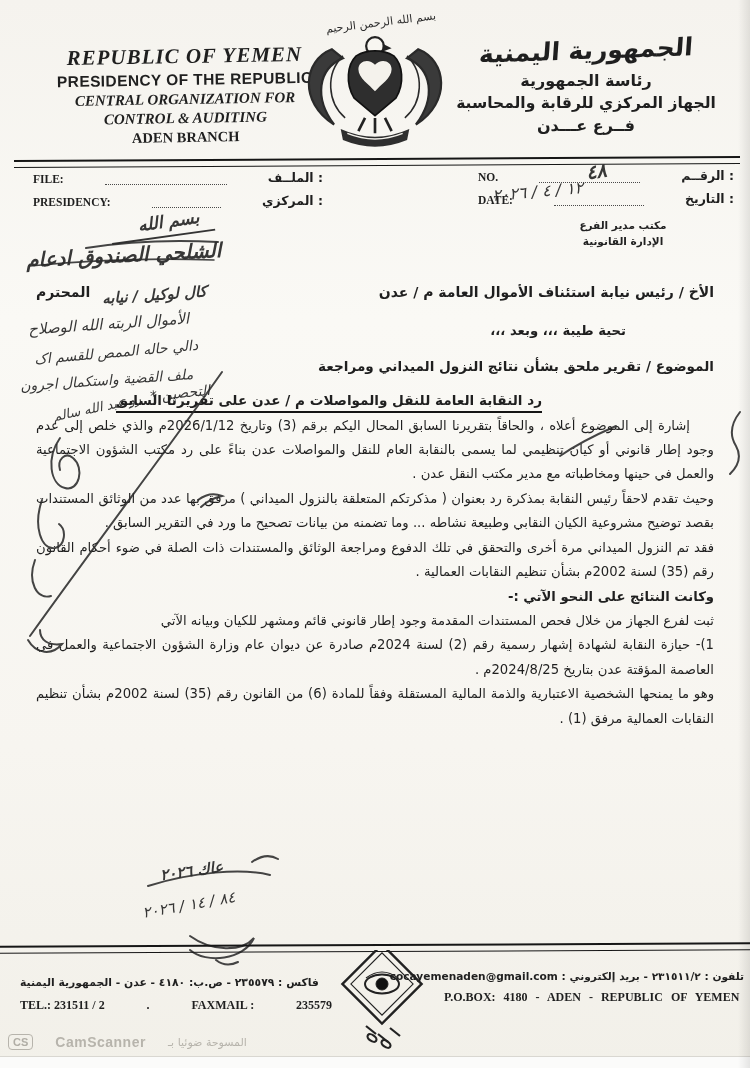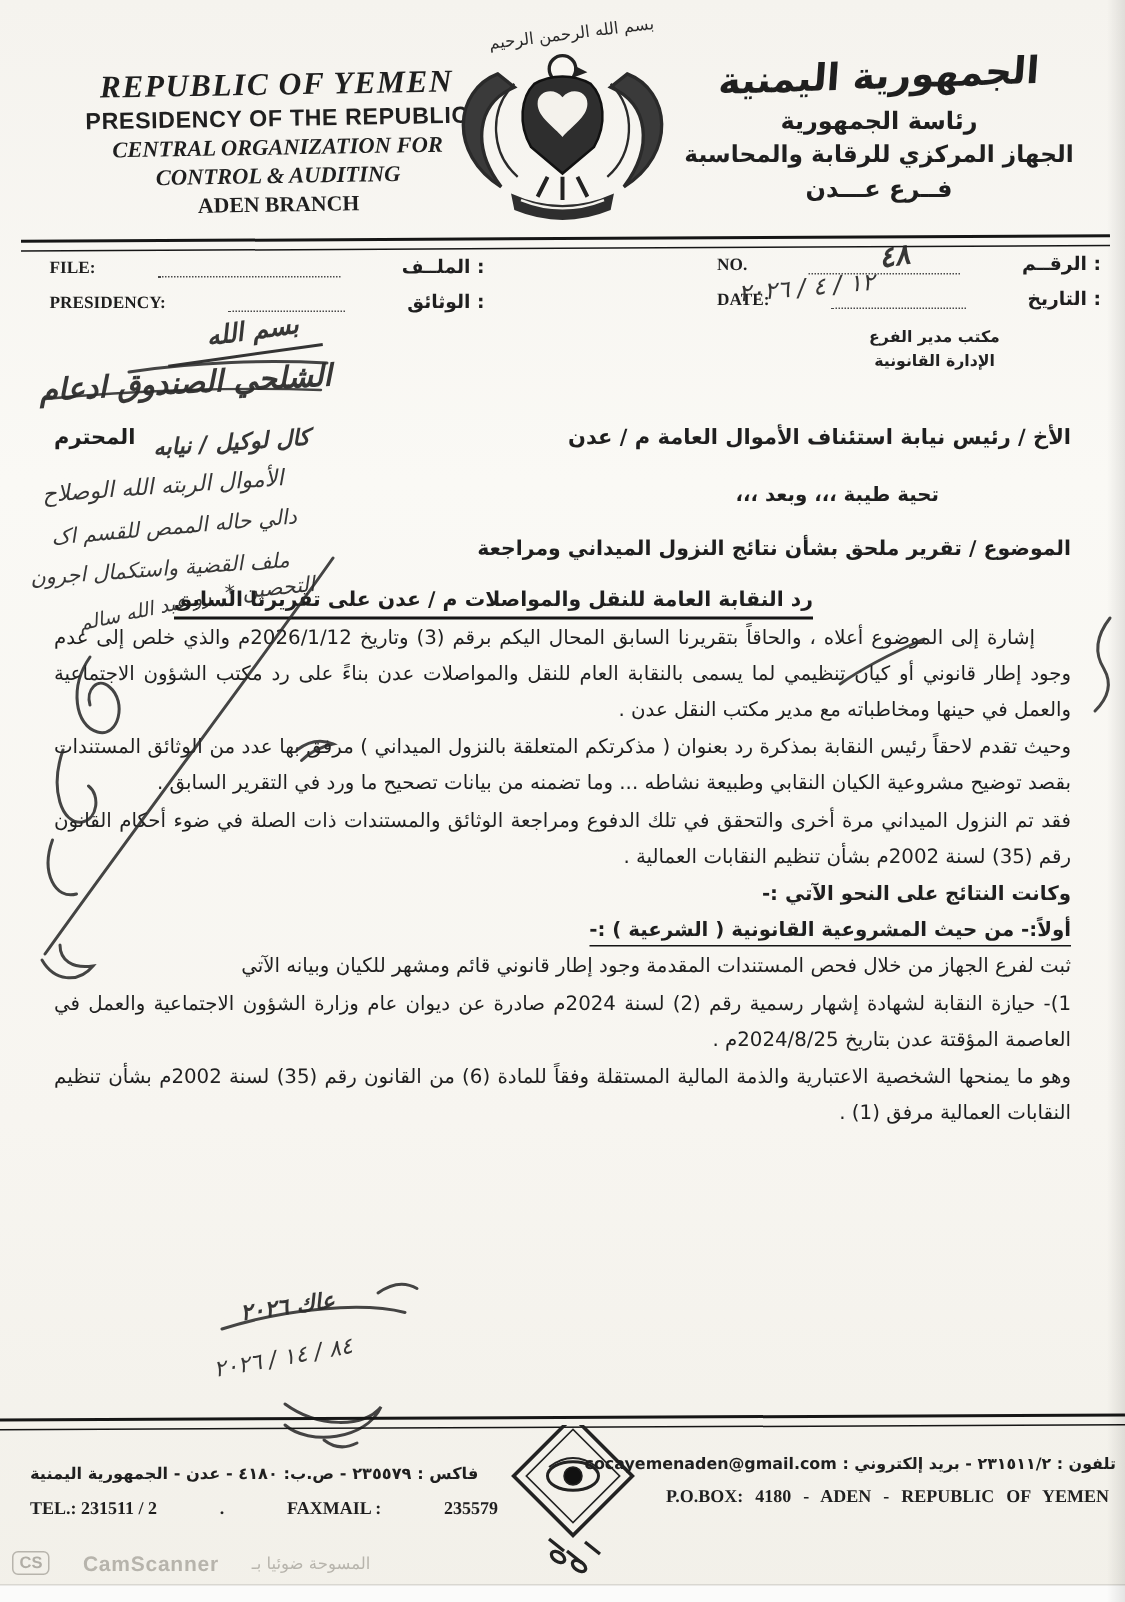--- a/index.html
+++ b/index.html
@@ -128,21 +128,21 @@
 
   <div class="abs refcol ref-left">
     <div class="refrow">
       <span class="en">FILE:</span>
       <span class="dots"></span>
       <span class="ar">: الملــف</span>
     </div>
     <div class="refrow">
       <span class="en">PRESIDENCY:</span>
       <span class="dots"></span>
-      <span class="ar">: الوثائق</span>
+      <span class="ar">: المركزي</span>
     </div>
   </div>
 
   <div class="abs refcol ref-right">
     <div class="refrow">
       <span class="en">NO.</span>
       <span class="dots"></span>
       <span class="ar">: الرقــم</span>
     </div>
     <div class="refrow">
@@ -178,23 +178,20 @@
     </div>
     <div class="greeting">تحية طيبة ،،، وبعد ،،،</div>
     <div class="subject1">الموضوع / تقرير ملحق بشأن نتائج النزول الميداني ومراجعة</div>
     <div class="subject2">
       <span>رد النقابة العامة للنقل والمواصلات م / عدن على تقريرنا السابق</span>
     </div>
     <p class="p-ind mt">إشارة إلى الموضوع أعلاه ، والحاقاً بتقريرنا السابق المحال اليكم برقم (3) وتاريخ 2026/1/12م والذي خلص إلى عدم وجود إطار قانوني أو كيان تنظيمي لما يسمى بالنقابة العام للنقل والمواصلات عدن بناءً على رد مكتب الشؤون الاجتماعية والعمل في حينها ومخاطباته مع مدير مكتب النقل عدن .</p>
     <p class="mts">وحيث تقدم لاحقاً رئيس النقابة بمذكرة رد بعنوان ( مذكرتكم المتعلقة بالنزول الميداني ) مرفق بها عدد من الوثائق المستندات بقصد توضيح مشروعية الكيان النقابي وطبيعة نشاطه ... وما تضمنه من بيانات تصحيح ما ورد في التقرير السابق .</p>
     <p class="mts">فقد تم النزول الميداني مرة أخرى والتحقق في تلك الدفوع ومراجعة الوثائق والمستندات ذات الصلة في ضوء أحكام القانون رقم (35) لسنة 2002م بشأن تنظيم النقابات العمالية .</p>
     <p class="mt heading-b">وكانت النتائج على النحو الآتي :-</p>
-    <p class="mt heading-b">
-      <span class="underlined">أولاً:- من حيث المشروعية القانونية ( الشرعية ) :-</span>
-    </p>
     <p class="mt">ثبت لفرع الجهاز من خلال فحص المستندات المقدمة وجود إطار قانوني قائم ومشهر للكيان وبيانه الآتي</p>
     <p class="mts">1)- حيازة النقابة لشهادة إشهار رسمية رقم (2) لسنة 2024م صادرة عن ديوان عام وزارة الشؤون الاجتماعية والعمل في العاصمة المؤقتة عدن بتاريخ 2024/8/25م .</p>
     <p class="mt">وهو ما يمنحها الشخصية الاعتبارية والذمة المالية المستقلة وفقاً للمادة (6) من القانون رقم (35) لسنة 2002م بشأن تنظيم النقابات العمالية مرفق (1) .</p>
   </div>
 
   <svg class="abs scribbles" viewBox="0 0 750 1068">
     <g stroke="#2c2c2c" fill="none" stroke-width="2" stroke-linecap="round" opacity=".88">
       <path d="M222,372 C180,432 95,545 30,636"></path>
       <path d="M60,438 c-14,20 -10,46 5,50 c14,4 20,-20 8,-30 c-8,-7 -16,2 -13,12"></path>
       <path d="M42,500 c-9,26 -1,50 13,48 c10,-2 12,-18 4,-24"></path>

